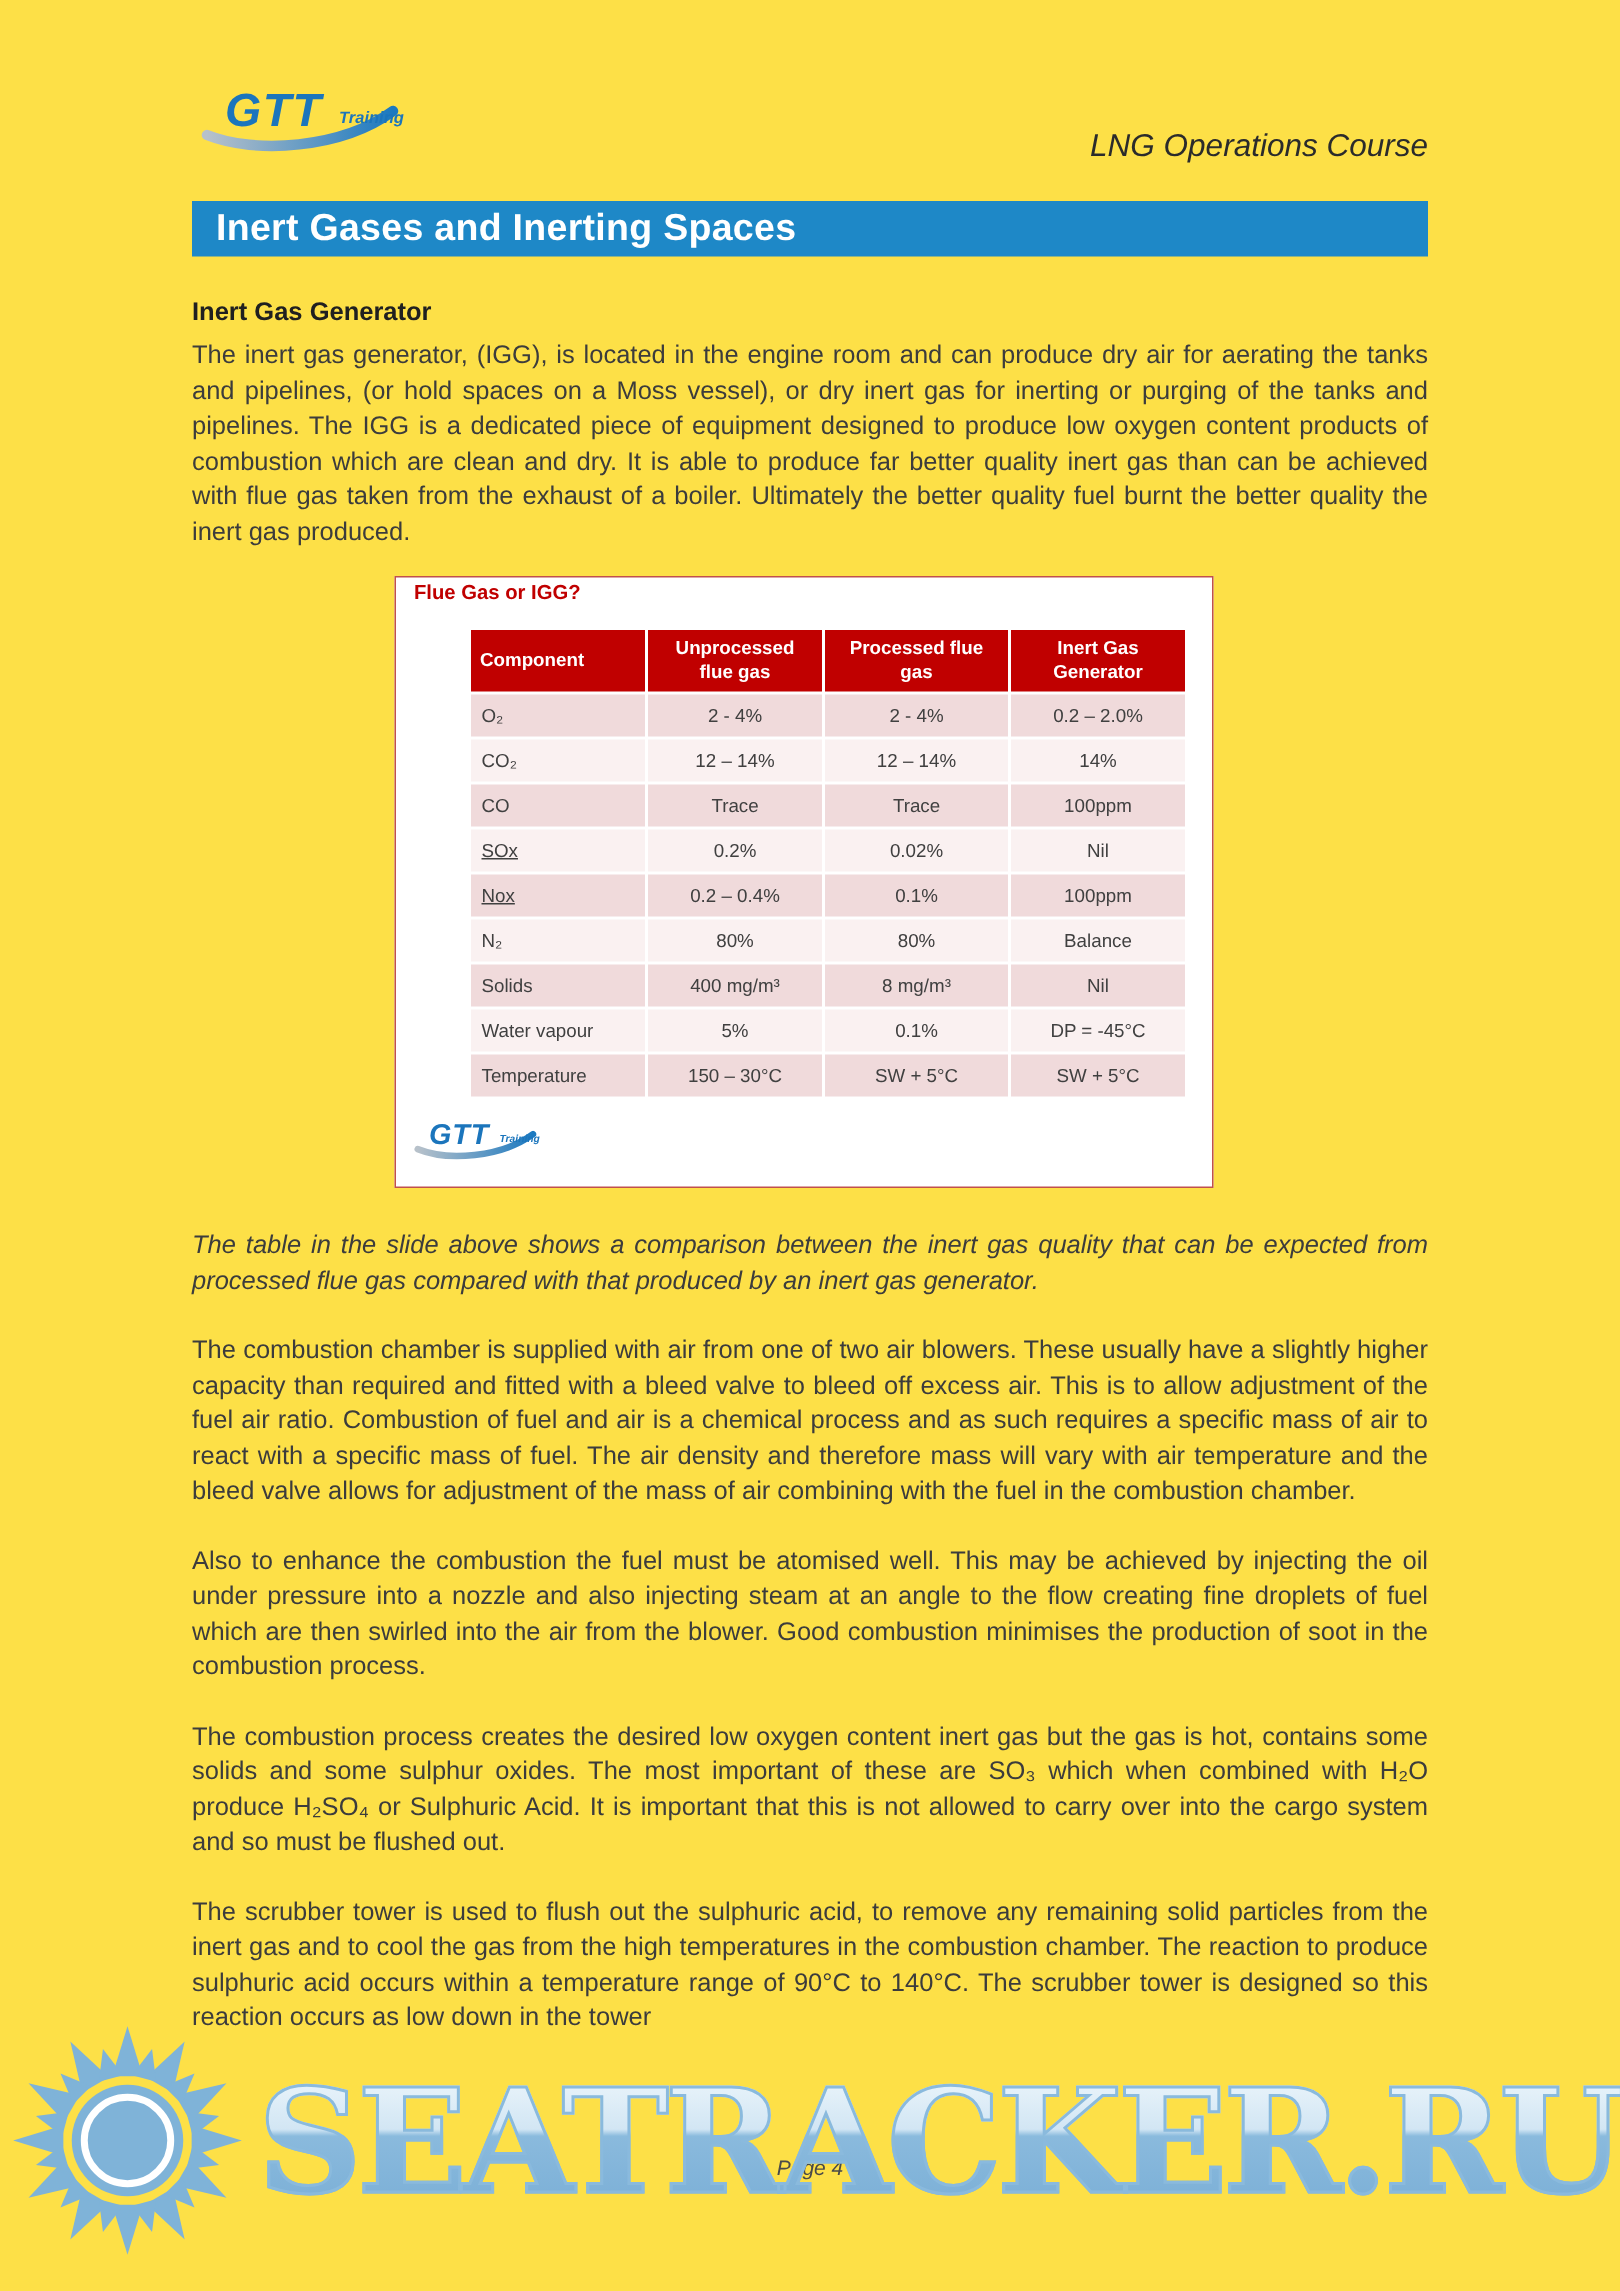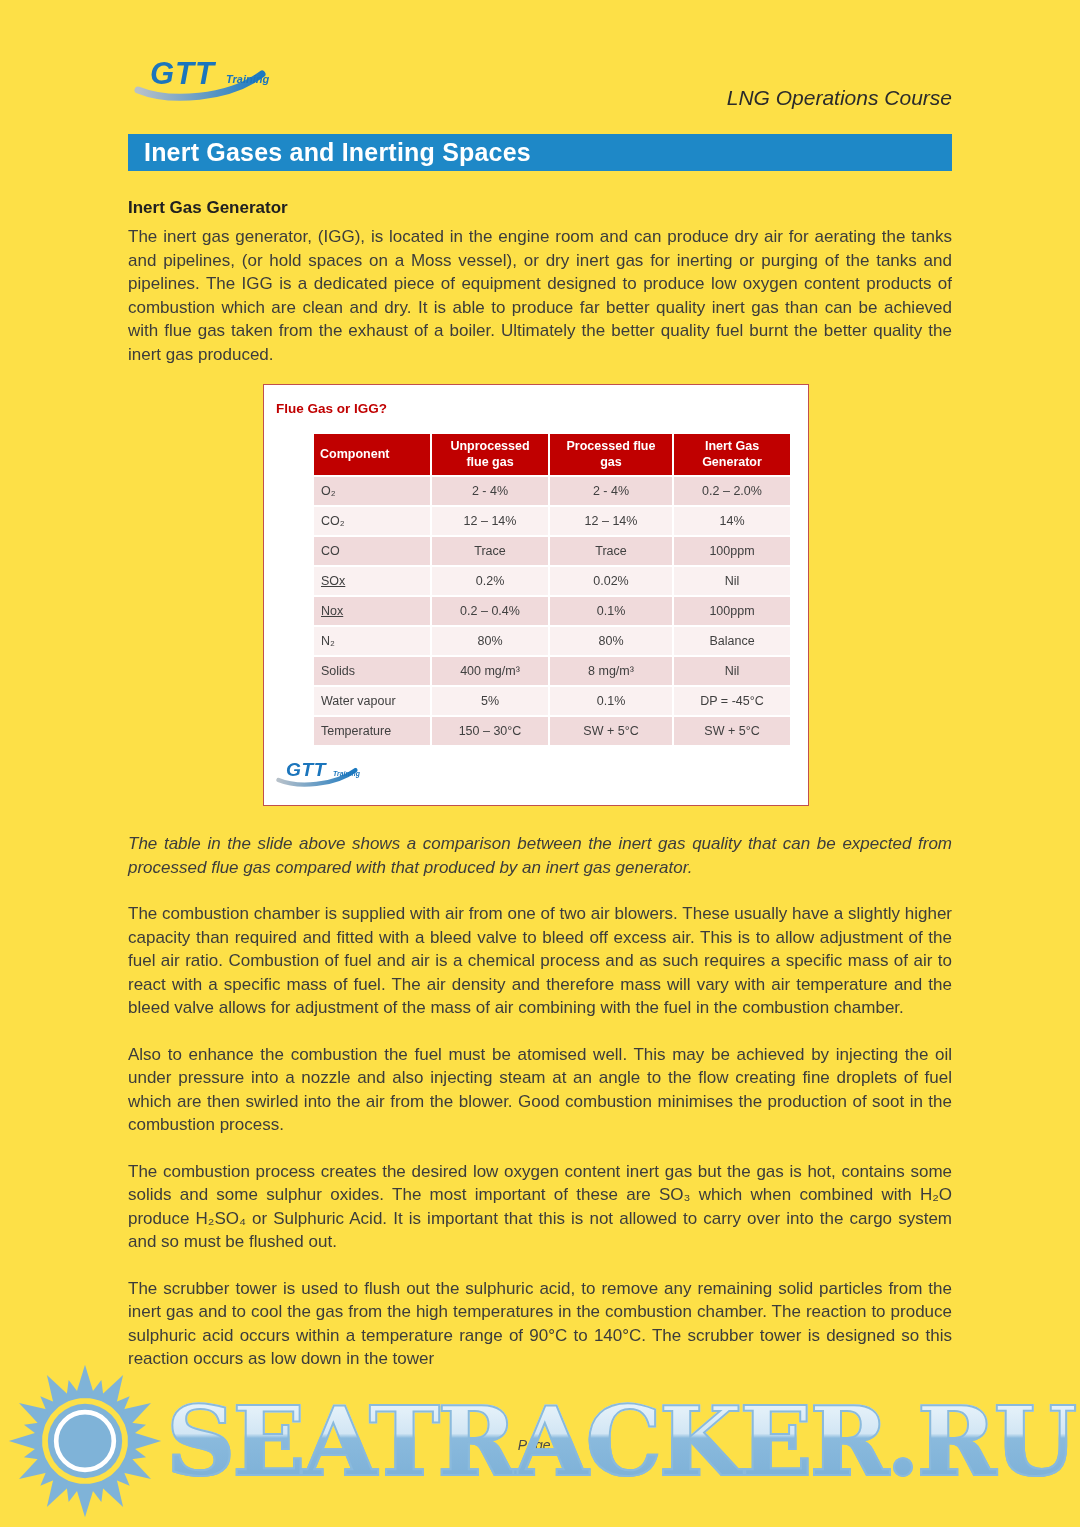--- a/index.html
+++ b/index.html
@@ -40,21 +40,21 @@
   .section-heading { margin-top:27px; font-size:17px; font-weight:bold; color:#202020; }
   .para {
     margin-top:7px; font-size:17px; line-height:23.5px; text-align:justify; color:#3c3c3c;
   }
   .para + .para { margin-top:23px; }
   .para-after-slide { margin-top:26px;font-style:italic; }
 
   
   .slide {
     margin:18px 0 0 135px; width:546px; border:1px solid #c0504d;
-    background:#ffffff; padding:16px 12px 10px 12px;
+    background:#ffffff; padding:2px 12px 10px 12px;
   }
   .slide-title { color:#c00000; font-weight:bold; font-size:13.5px; }
   .igg-table {
     margin:16px 0 0 36px; border-collapse:separate; border-spacing:2px;
     font-size:12.5px; color:#404040;
   }
   .igg-table th {
     background:#c00000; color:#ffffff; font-weight:bold; text-align:center;
     padding:5px 6px; line-height:1.25; vertical-align:middle; font-size:12.5px;
   }
@@ -70,22 +70,22 @@
   .slide-logo { transform:scale(0.62); transform-origin:left top; margin:12px 0 0 0; height:36px; }
 
   
   .footer {
     position:absolute; left:0; right:0; bottom:74px; text-align:center;
     font-style:italic; font-size:14px; color:#4a4a4a;
   }
 
   
   .watermark {
-    position:absolute; left:0; bottom:2px; width:1080px; height:168px;
-    display:flex; align-items:center; pointer-events:none;
+    position:absolute; left:0; bottom:16px; width:1080px; height:168px;
+    display:flex; align-items:center; pointer-events:none;justify-content:space-between;
   }
   .wm-sun { width:158px; height:158px; flex-shrink:0; margin-left:6px; }
   .wm-text {
     font-family:"DejaVu Serif", serif; font-weight:bold; font-size:96px;
     letter-spacing:-3px; white-space:nowrap; margin-left:2px;
     background:linear-gradient(to bottom,#f4fafd 0%,#d2e6f4 43%,#8abadd 47%,#78add5 100%);
     -webkit-background-clip:text; background-clip:text; color:transparent;
     -webkit-text-stroke:2px #8abadd;
   }
 </style>

